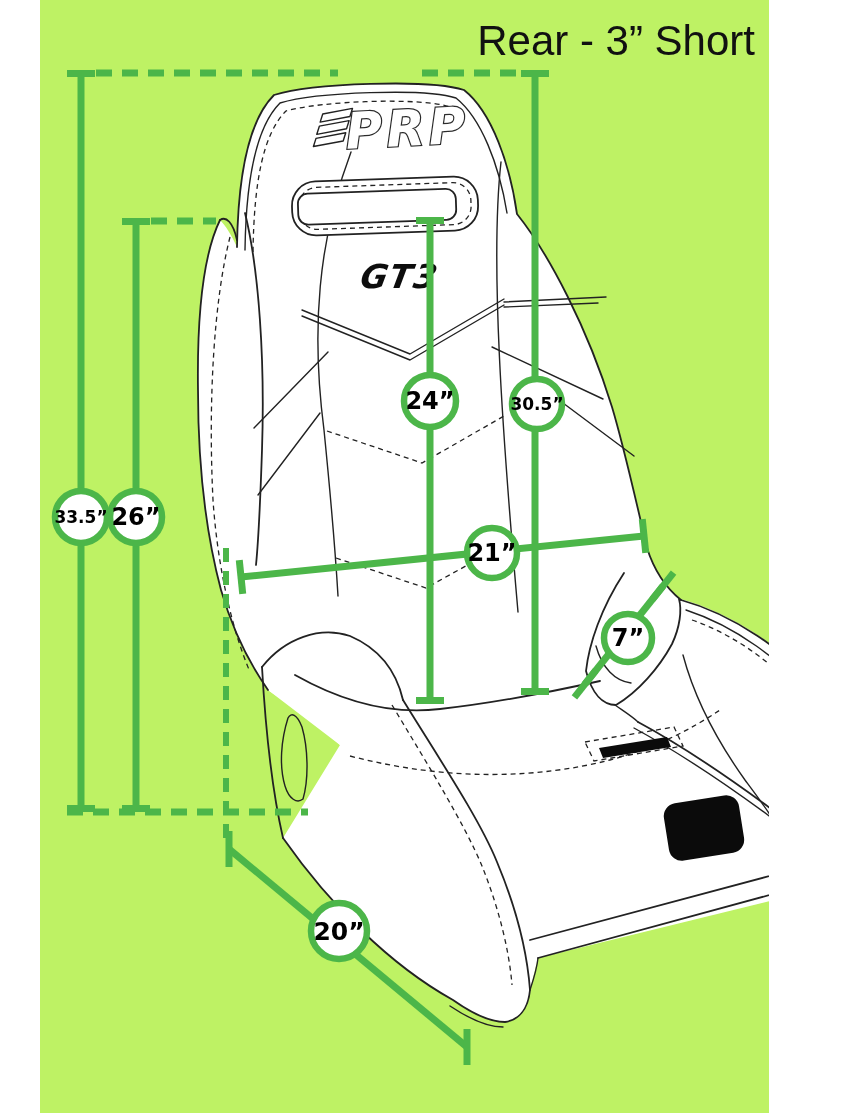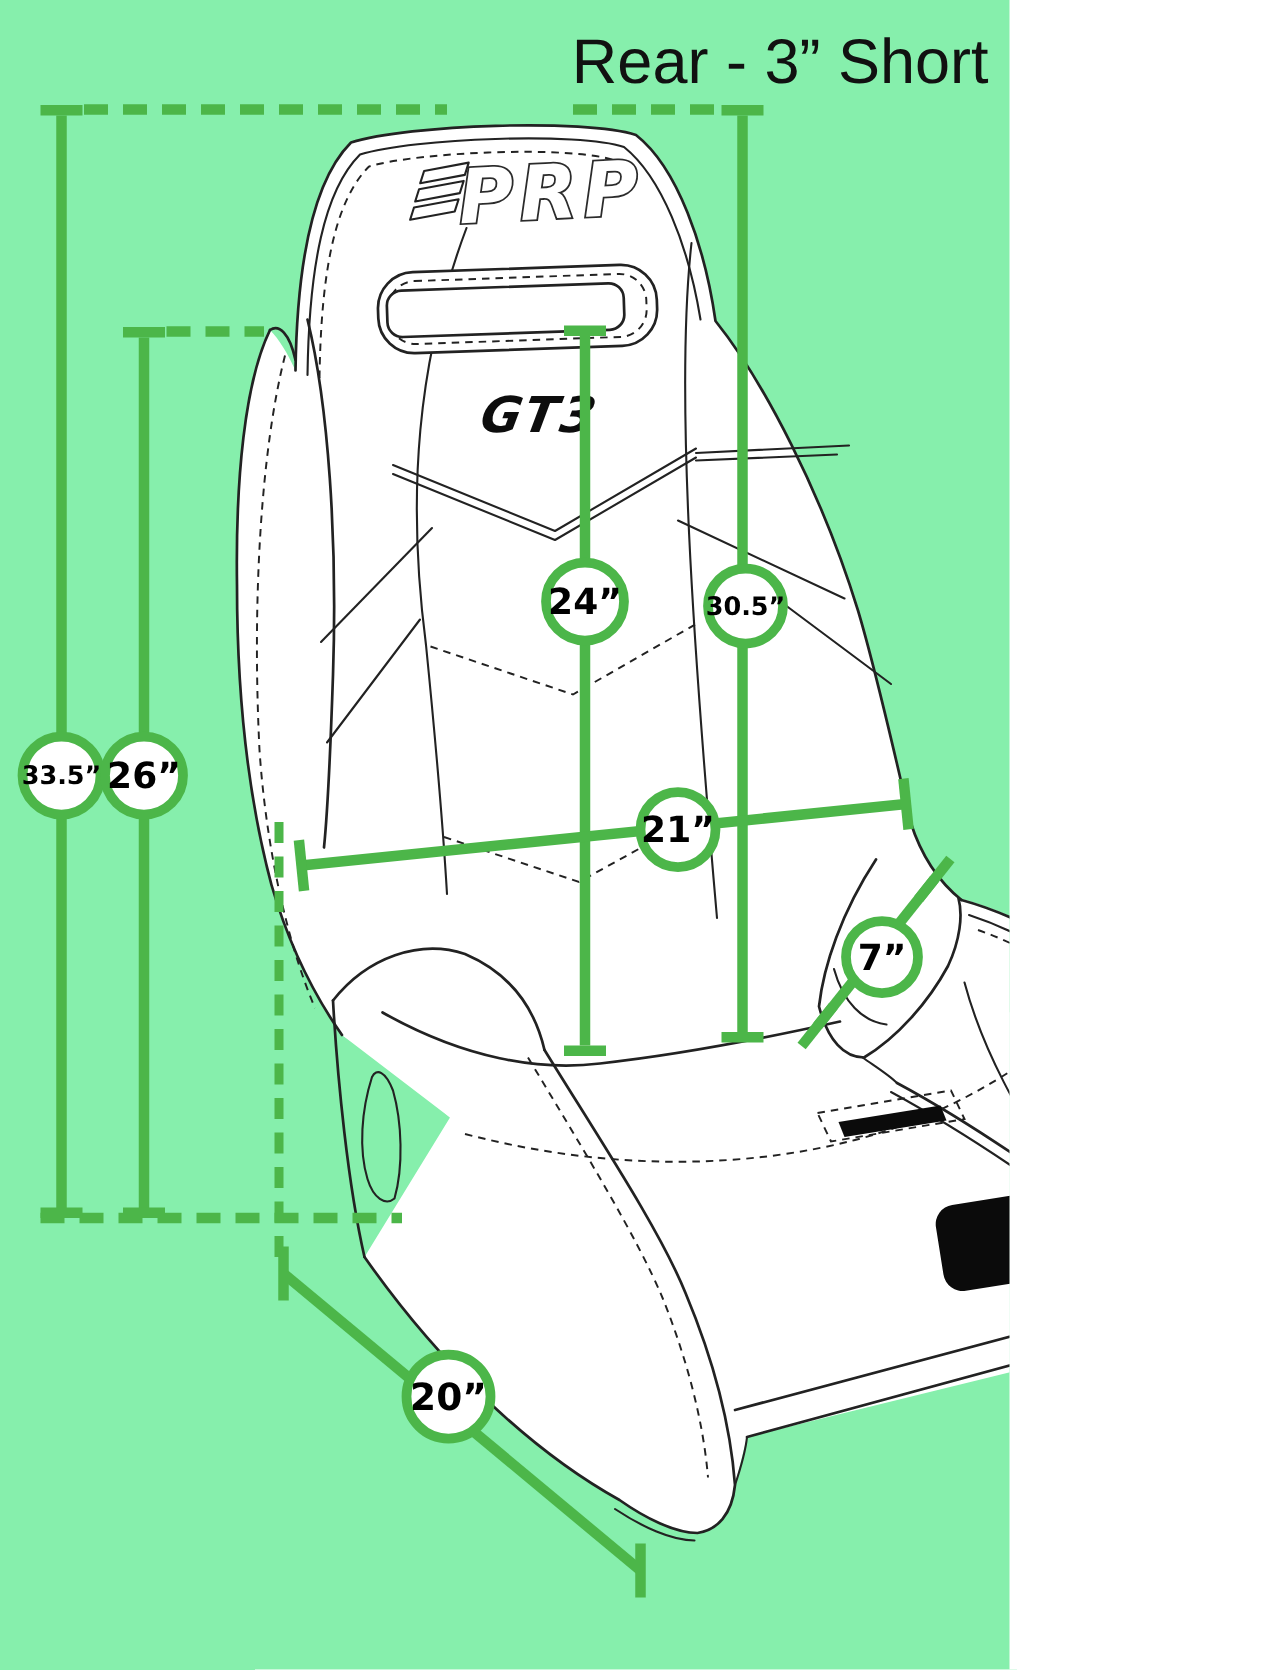--- a/index.html
+++ b/index.html
@@ -3,24 +3,25 @@
 <meta charset="utf-8">
 <style>
   :root{
     --dim-green:#4cb649;
     --line:#222222;
     --text:#111111;
   }
   html,body{margin:0;padding:0;background:#ffffff;}
   #stage{
     position:relative;
-    width:673px;height:1113px;
-    background:#86efac;
+    width:729px;height:1113px;
+    background:#bef264;
     font-family:"Liberation Sans",sans-serif;
     overflow:hidden;
+    margin-left:40px;
   }
   #title{
     position:absolute;top:18px;right:14px;
     font-size:42px;line-height:1.1;
     color:var(--text);
     font-family:"Liberation Sans",sans-serif;
     font-weight:400;
     letter-spacing:0px;
     white-space:nowrap;
   }

